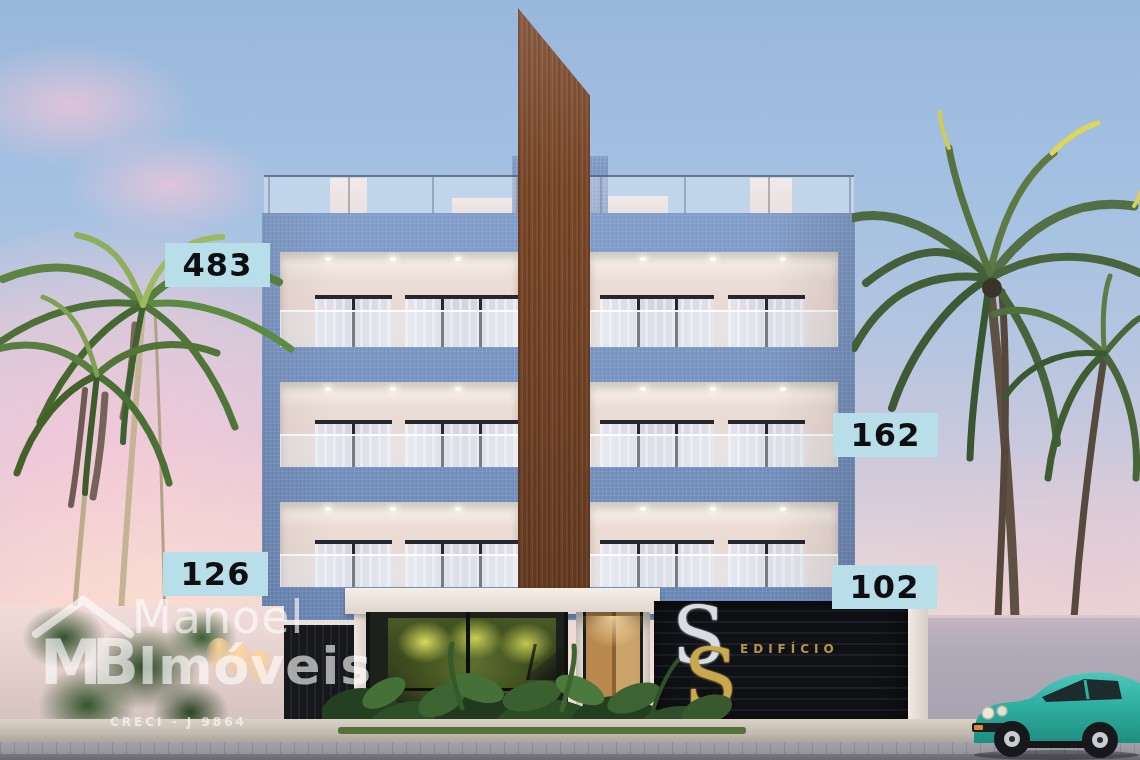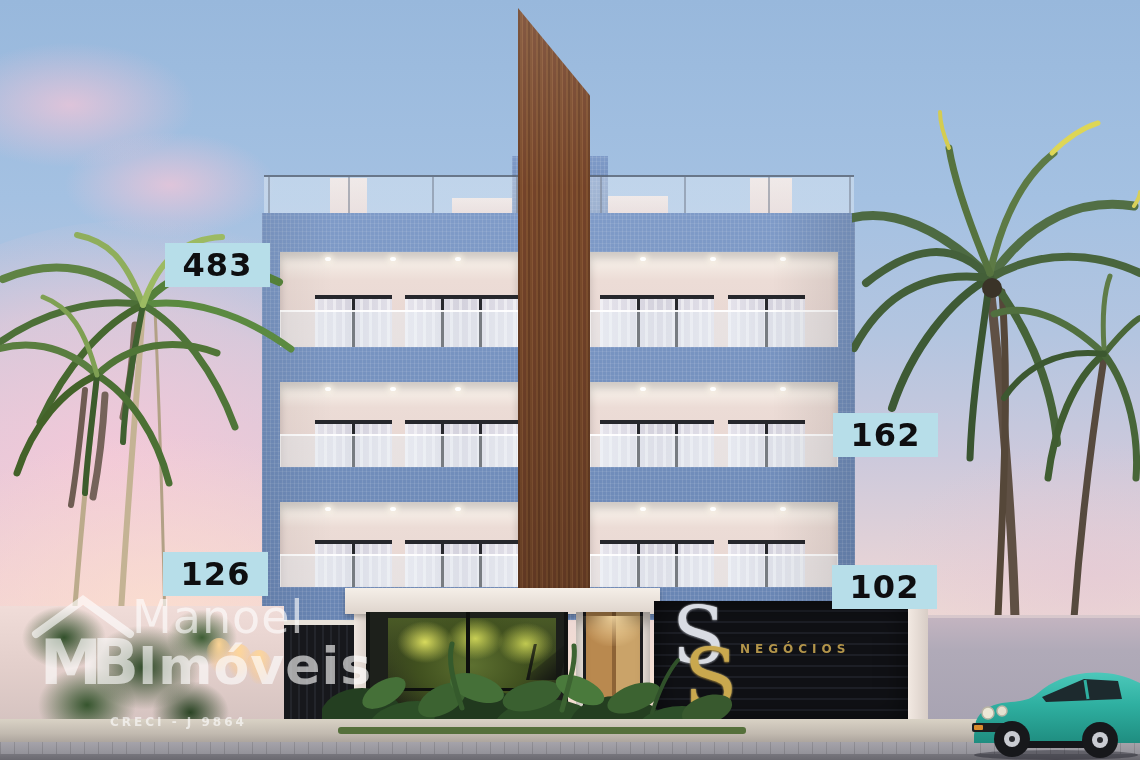--- a/index.html
+++ b/index.html
@@ -336,21 +336,21 @@
   </div>
 
   <div id="door-glow" class="abs"></div>
   <div id="door" class="abs gz"></div>
 
   <div id="sign-wall" class="abs gz">
     <div id="monogram" class="abs">
       <span class="s1">S</span>
       <span class="s2">S</span>
     </div>
-    <div id="sign-text1" class="abs">NEGÓCIOS</div>
+    <div id="sign-text1" class="abs">EDIFÍCIO</div>
   </div>
   <div id="pillar-2" class="abs gz"></div>
   <div id="wall-right" class="abs gz"></div>
 
   <svg class="abs" style="left:322px;top:638px;z-index:32;" width="430" height="120" viewBox="0 0 430 120">
     <g stroke="none">
       <ellipse cx="40" cy="80" rx="42" ry="30" fill="#243f21"></ellipse>
       <ellipse cx="95" cy="95" rx="50" ry="32" fill="#2d4f27"></ellipse>
       <ellipse cx="160" cy="85" rx="48" ry="34" fill="#21391e"></ellipse>
       <ellipse cx="225" cy="95" rx="55" ry="34" fill="#2c4c26"></ellipse>

